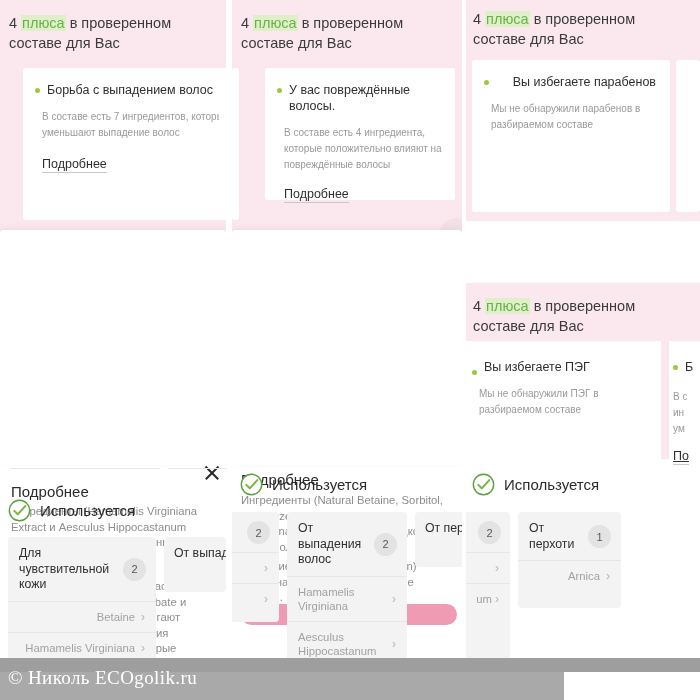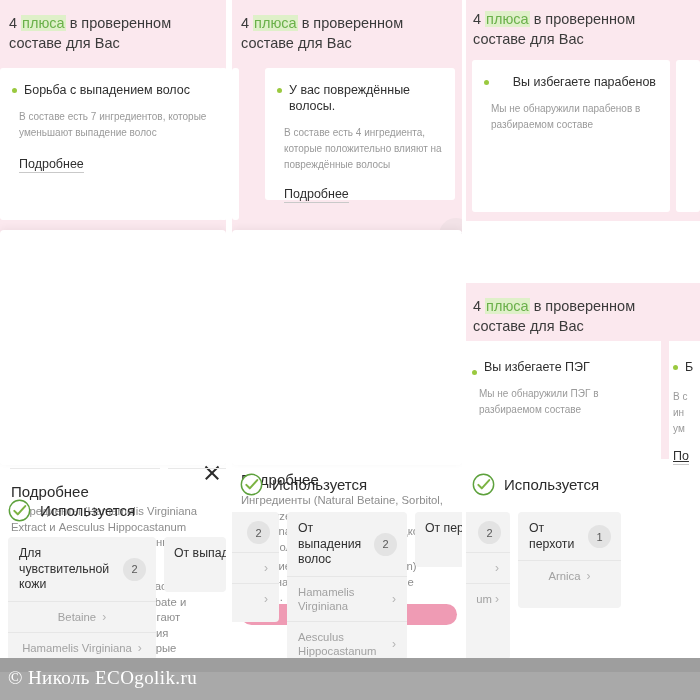--- a/index.html
+++ b/index.html
@@ -154,21 +154,21 @@
     color: #585858;
     font-size: 11px;
     display: flex;
     align-items: center;
     justify-content: center;
     flex: none;
   }
   .chip-row {
     display: flex;
     align-items: center;
-    justify-content: center;
+    justify-content: flex-end;
     padding: 8px 11px;
     border-top: 1px solid #e6e6e6;
     gap: 6px;
   }
   .chip-row-label {
     font-size: 11.3px;
     line-height: 14px;
     color: #a2a2a2;
   }
   .chev {
@@ -206,21 +206,21 @@
   .hairline {
     position: absolute;
     background: #e8e8e8;
     height: 1px;
   }
 
   
   .footer {
     position: absolute;
     left: 0; bottom: 0;
-    width: 700px; height: 42px;
+    width: 564px; height: 42px;
     background: #a9a9a9;
   }
   .footer-text {
     position: absolute;
     left: 8px; top: 9px;
     color: #ffffff;
     font-family: "Liberation Serif", serif;
     font-size: 19px;
     letter-spacing: .4px;
   }
@@ -238,21 +238,21 @@
 
   <div class="panel" style="left:0;top:0;width:226px;height:660px;background:#ffffff;">
 
     <div class="pinkband" style="left:0;top:0;width:226px;height:62px;"></div>
     <div class="plus-title" style="position:absolute;left:9px;top:13px;width:205px;">
       <span>4 </span><span class="hl">плюса</span><span> в проверенном составе для Вас</span>
     </div>
 
     <div class="pinkband" style="left:0;top:62px;width:226px;height:175px;"></div>
 
-    <div class="wcard" style="left:0;top:68px;width:222px;height:152px;">
+    <div class="wcard" style="left:23px;top:68px;width:222px;height:152px;">
       <div class="bullet-row" style="margin:14px 14px 0 12px;">
         <span class="dot"></span>
         <span class="bullet-text">Борьба с выпадением волос</span>
       </div>
       <div class="body-text" style="margin:11px 14px 0 19px;">В составе есть 7 ингредиентов, которые уменьшают выпадение волос</div>
       <div style="margin:13px 0 0 19px;">
         <span class="more-link">Подробнее</span>
       </div>
     </div>
 

